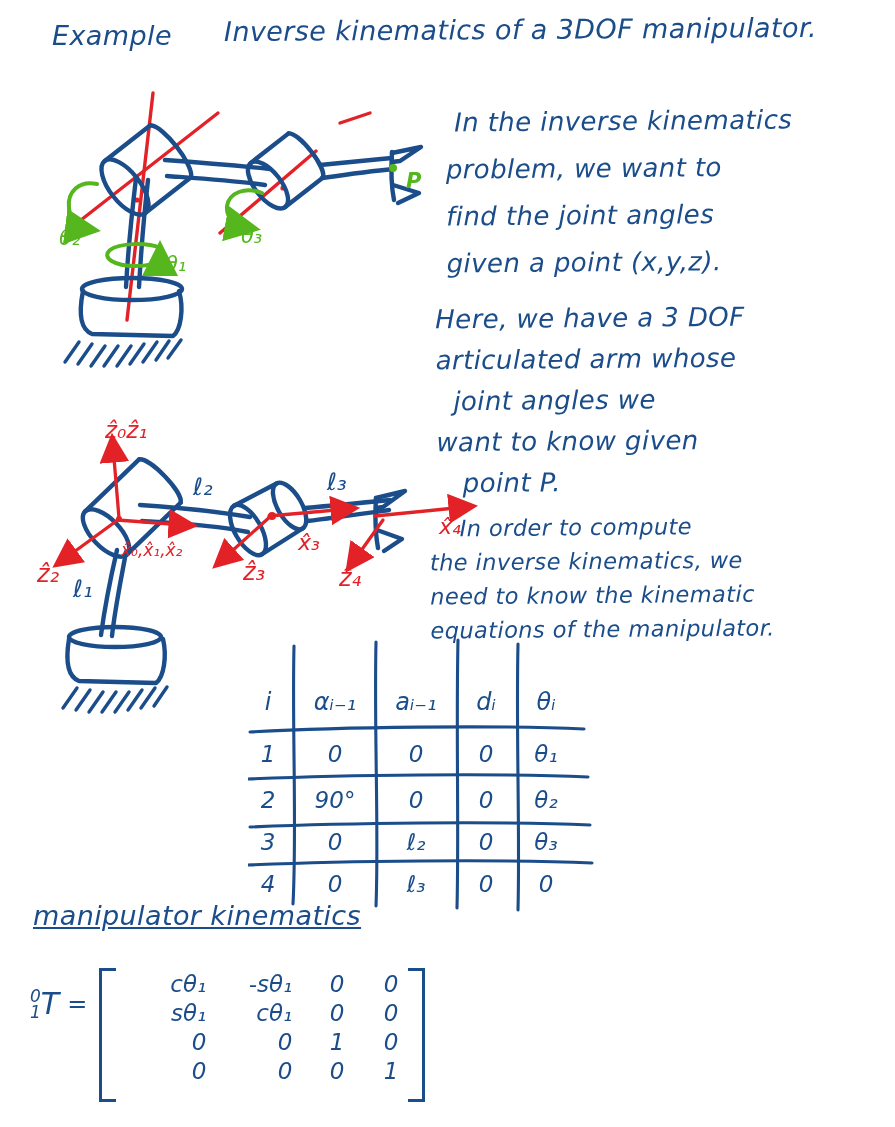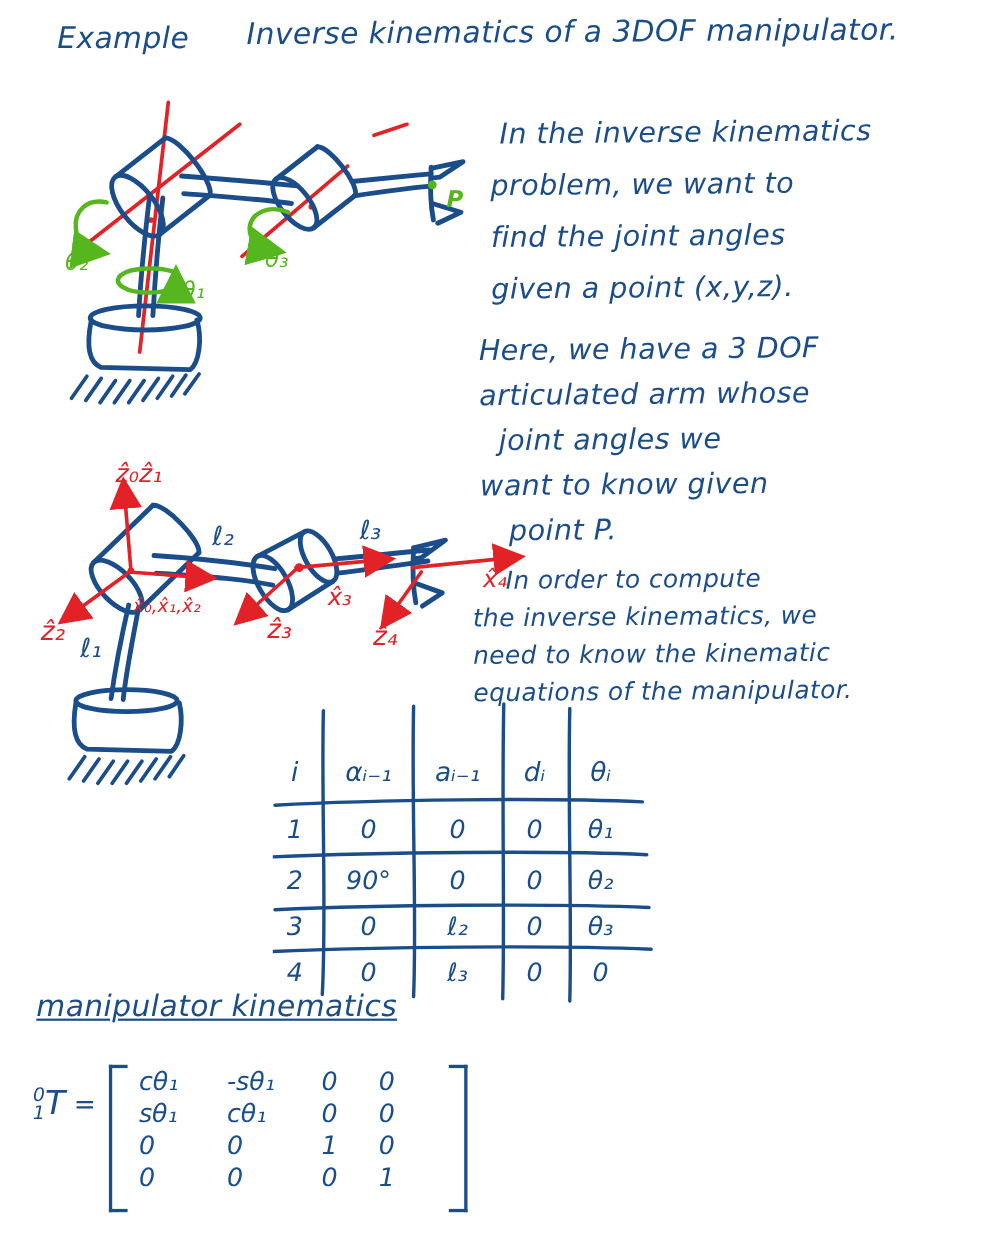--- a/index.html
+++ b/index.html
@@ -31,21 +31,21 @@
   
   .matrix{position:absolute;left:30px;top:956px;display:flex;align-items:flex-start;}
   .mlabel{display:flex;align-items:center;margin-top:30px;font-style:italic;color:var(--blue);}
   .presub{display:flex;flex-direction:column;font-size:17px;line-height:16px;font-style:italic;}
   .msym{font-size:30px;}
   .meq{font-size:24px;margin:0 12px 0 8px;}
   .bracket{width:14px;height:128px;margin-top:12px;}
   .bl{border-left:3.5px solid var(--blue);border-top:3.5px solid var(--blue);border-bottom:3.5px solid var(--blue);}
   .br{border-right:3.5px solid var(--blue);border-top:3.5px solid var(--blue);border-bottom:3.5px solid var(--blue);}
   .mgrid{display:grid;grid-template-columns:80px 86px 52px 54px;grid-auto-rows:29px;align-items:center;margin-top:13px;padding:0 10px;}
-  .mgrid span{text-align:left;font-size:23px;font-style:italic;color:var(--blue);}
+  .mgrid span{text-align:right;font-size:23px;font-style:italic;color:var(--blue);}
 </style>
 </head>
 <body>
 
 <div class="page">
 
   <div class="abs hw title-example">Example</div>
   <div class="abs hw title-main">Inverse kinematics of a 3DOF manipulator.</div>
 
   <svg class="abs" style="left:15px;top:90px" width="430" height="300" viewBox="0 0 430 300">

